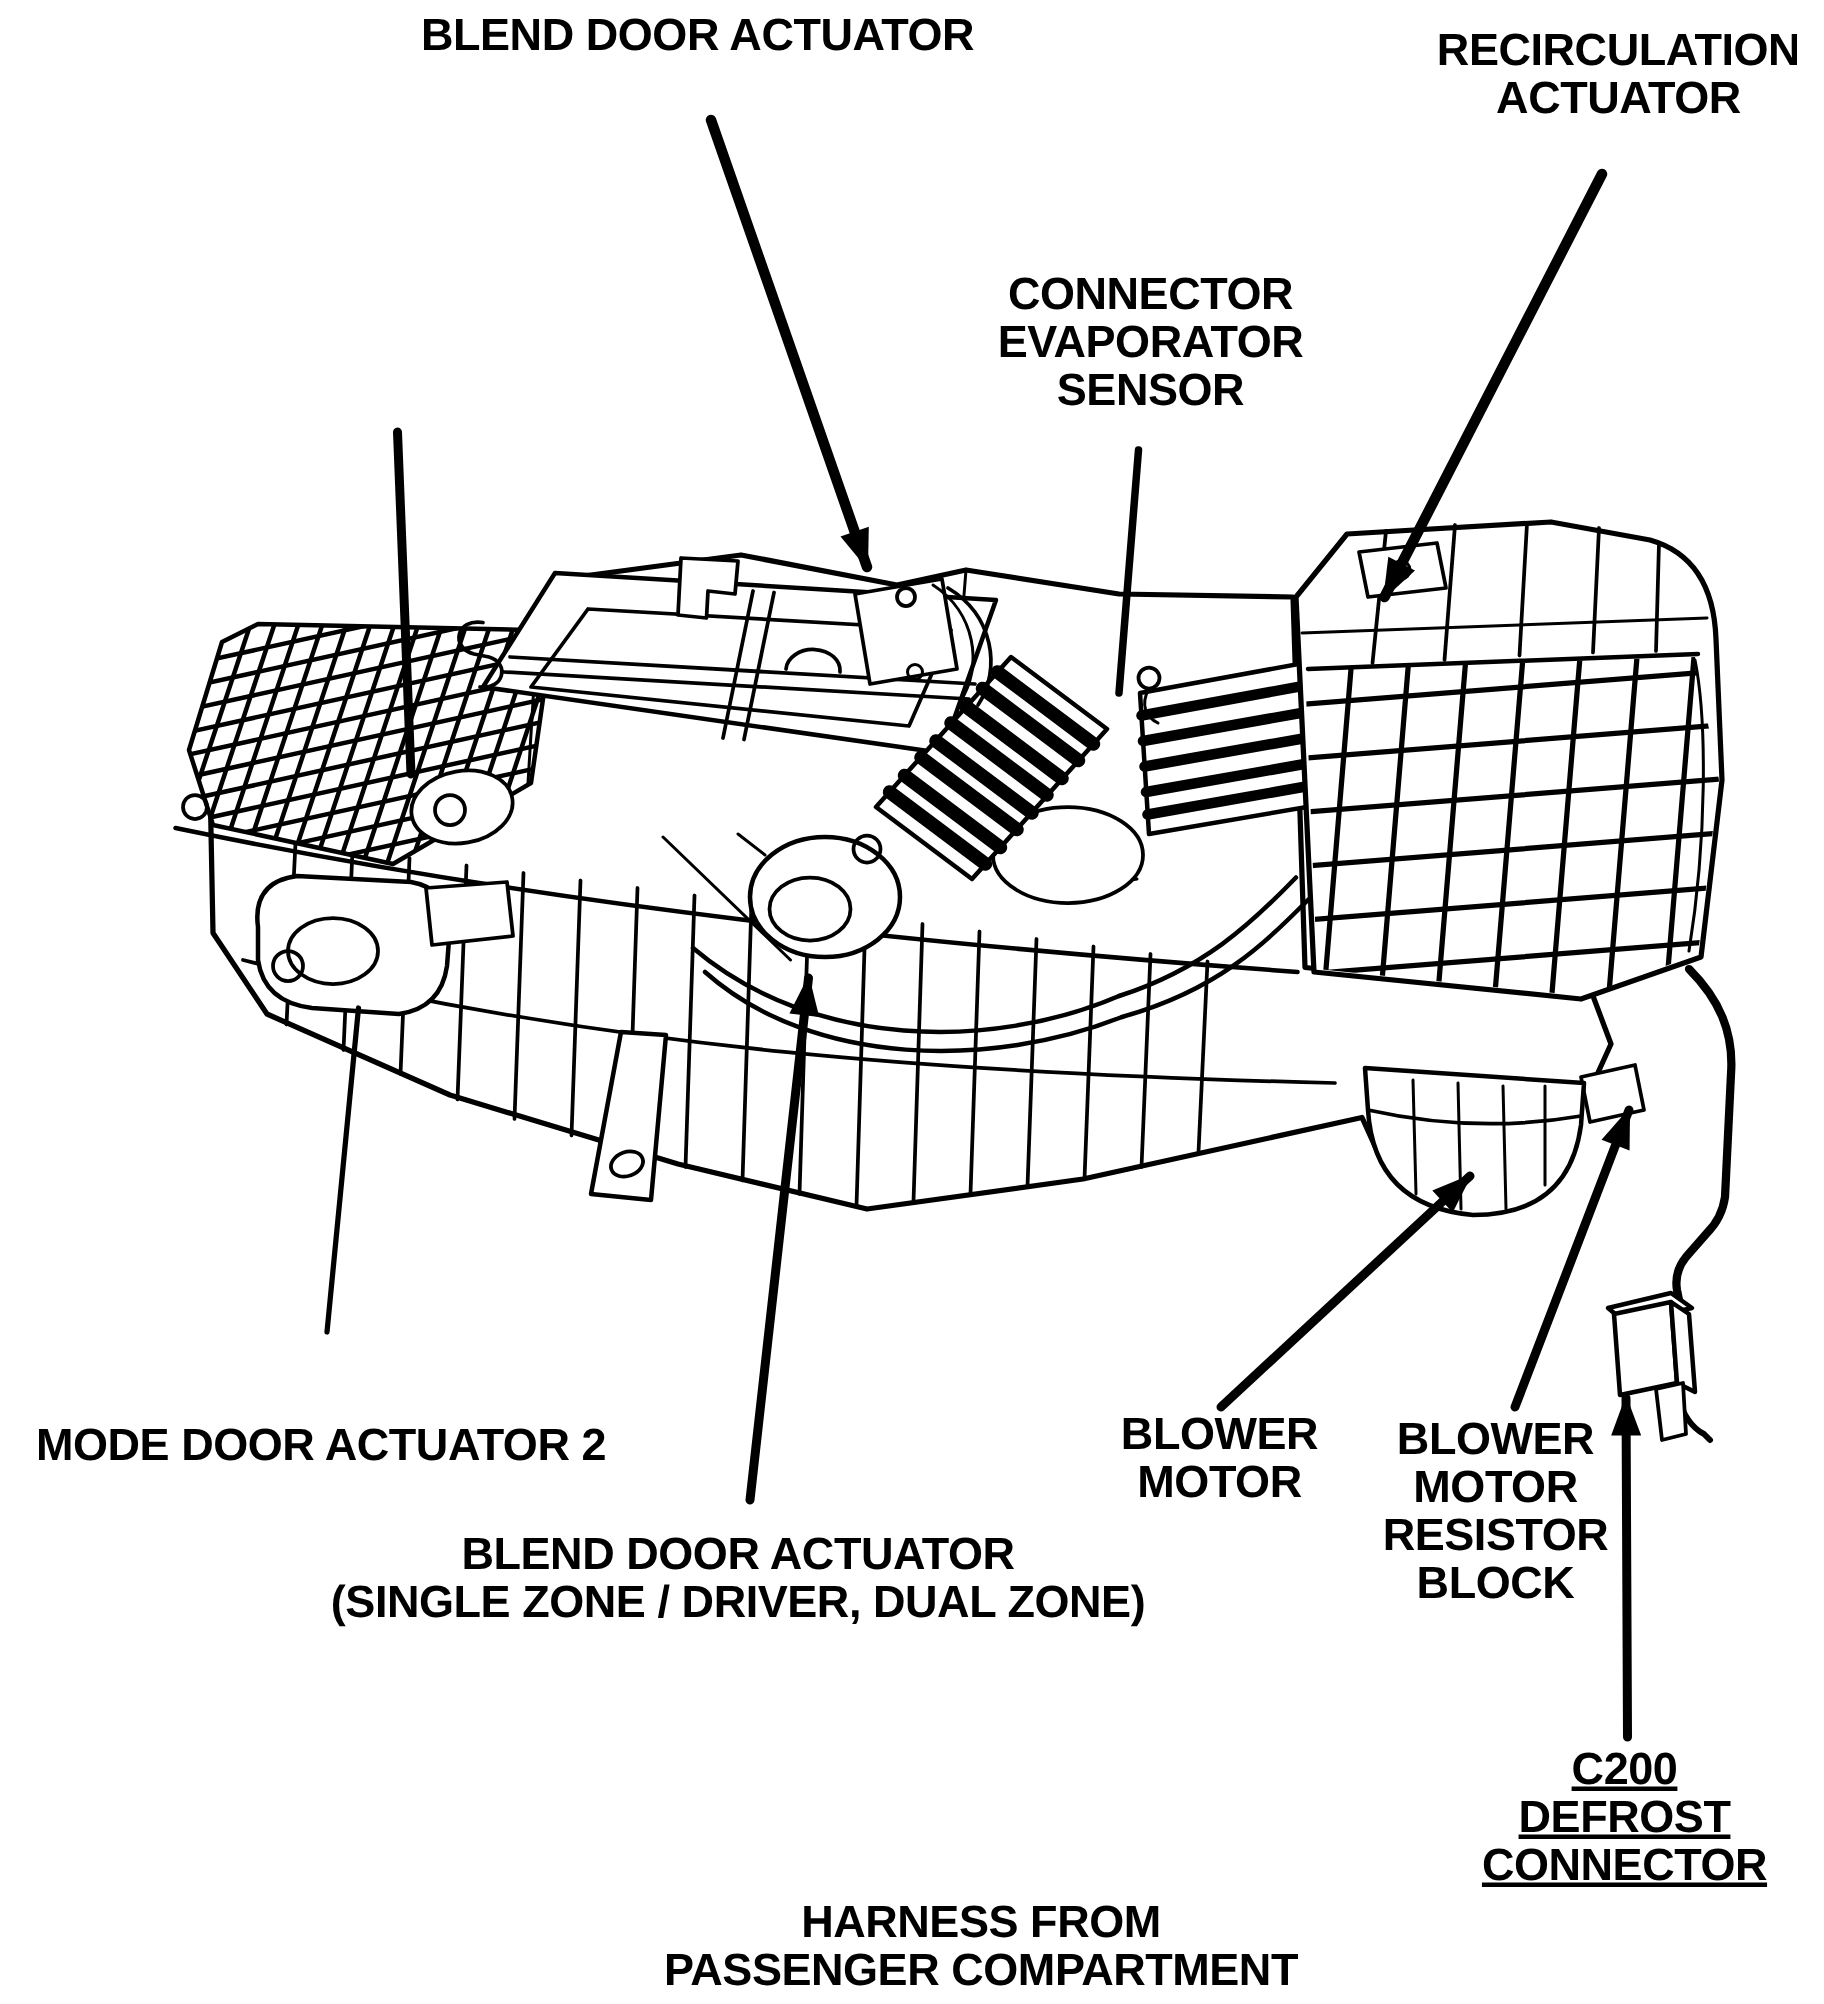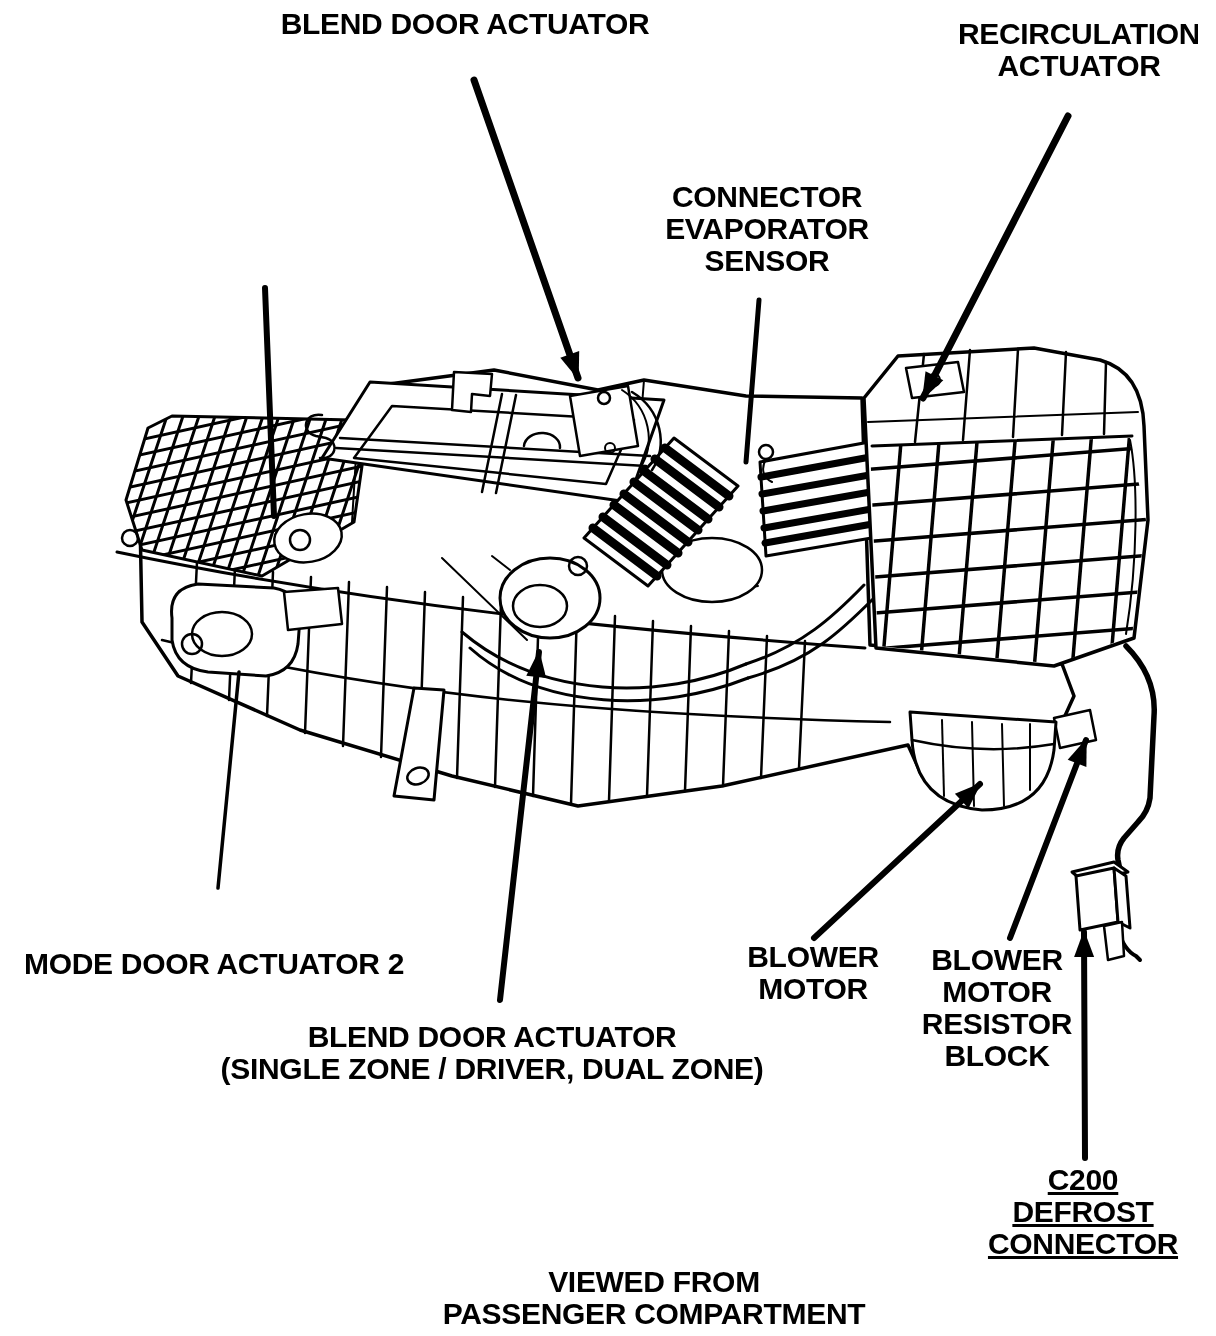--- a/index.html
+++ b/index.html
@@ -301,17 +301,17 @@
     <div>BLOCK</div>
   </div>
 
   <div class="lbl" id="lbl-c200">
     <div>C200</div>
     <div>DEFROST</div>
     <div>CONNECTOR</div>
   </div>
 
   <div class="lbl" id="lbl-caption">
-    <div>VIEWED FROM</div>
+    <div>HARNESS FROM</div>
     <div>PASSENGER COMPARTMENT</div>
   </div>
 
 </div>
 
 </body></html>

